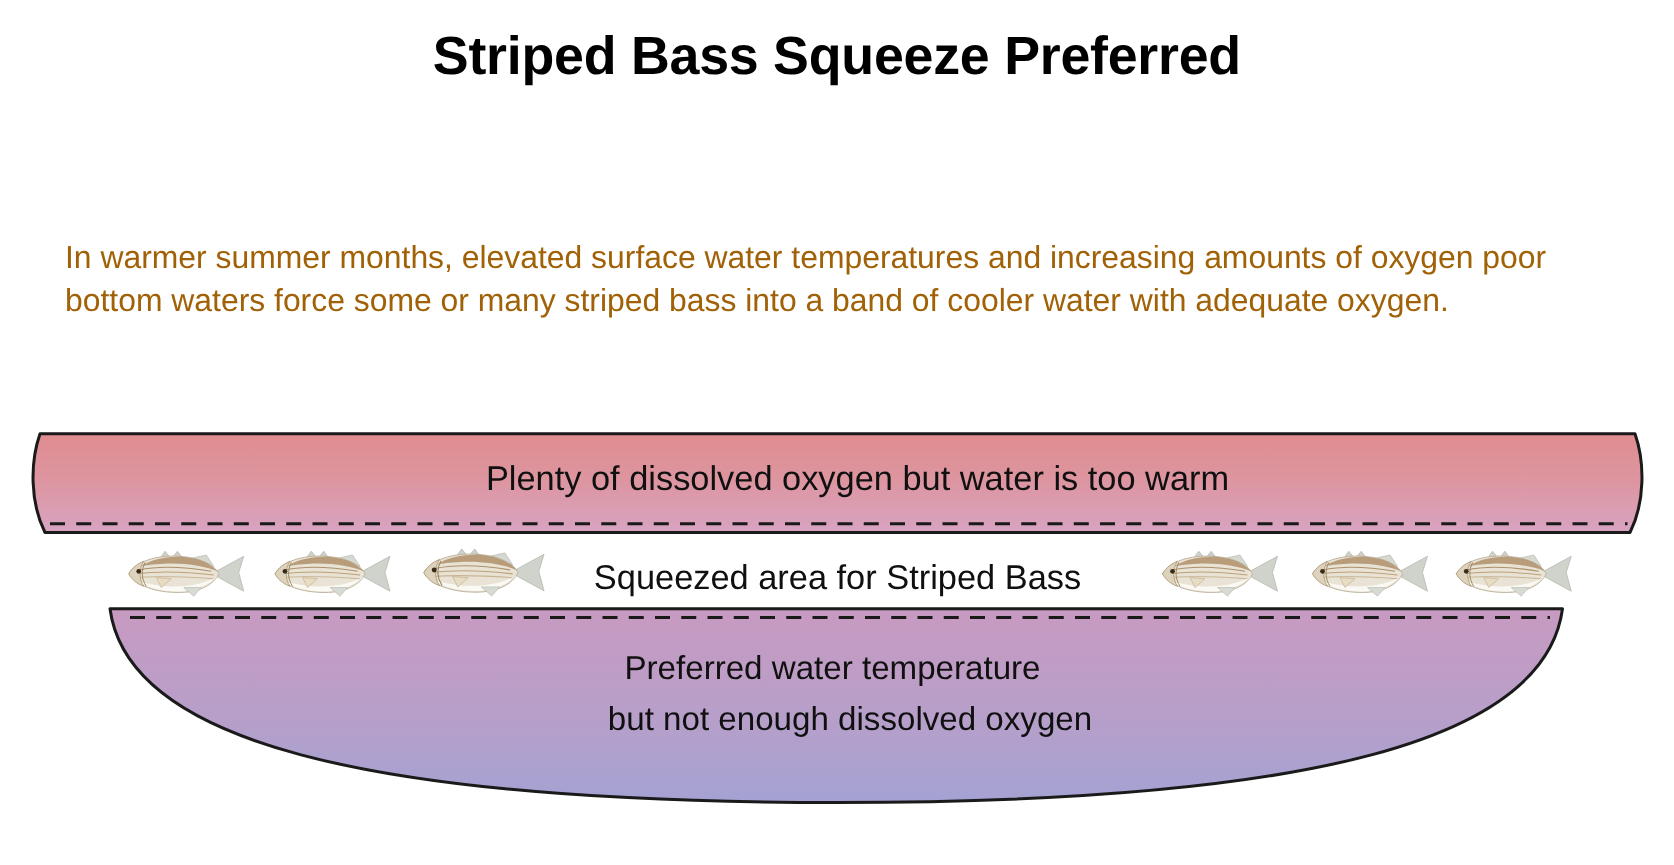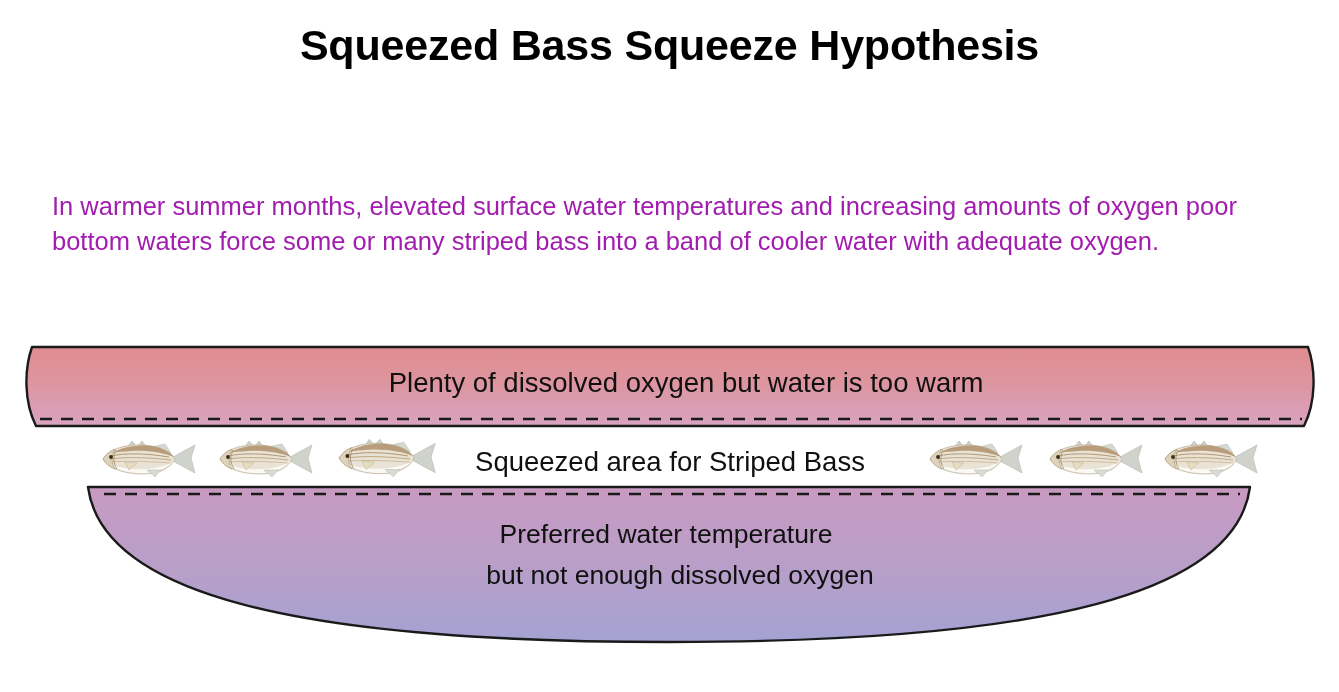--- a/index.html
+++ b/index.html
@@ -31,21 +31,21 @@
   }
 
   
   #body-paragraph {
     position: absolute;
     left: 52px;
     top: 189px;
     width: 1242px;
     font-size: 25.5px;
     line-height: 1.38;
-    color: #a21caf;
+    color: #a16207;
     text-align: left;
   }
 
   
   #diagram {
     position: absolute;
     left: 0;
     top: 330px;
     width: 1147px;
     height: 362px;
@@ -65,21 +65,21 @@
   .layer-label-small {
     font-family: "Liberation Sans", sans-serif;
     fill: #101010;
     font-size: 26.5px;
     text-anchor: middle;
   }
 </style>
 </head>
 <body>
 
-<div id="slide-title">Squeezed Bass Squeeze Hypothesis</div>
+<div id="slide-title">Striped Bass Squeeze Preferred</div>
 
 <div id="body-paragraph">In warmer summer months, elevated surface water temperatures and increasing amounts of oxygen poor bottom waters force some or many striped bass into a band of cooler water with adequate oxygen.</div>
 
 <div id="diagram">
   <svg viewBox="0 0 1339 362" xmlns="http://www.w3.org/2000/svg">
     <defs>
       <linearGradient id="warmGrad" x1="0" y1="0" x2="0" y2="1">
         <stop offset="0%" stop-color="#df8c8f"></stop>
         <stop offset="45%" stop-color="#dd959f"></stop>
         <stop offset="100%" stop-color="#d8a3c1"></stop>

